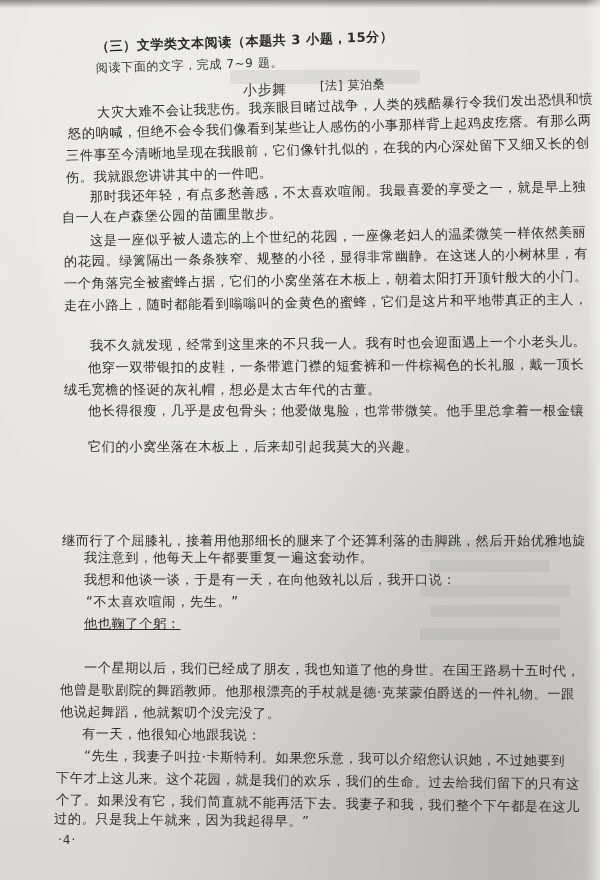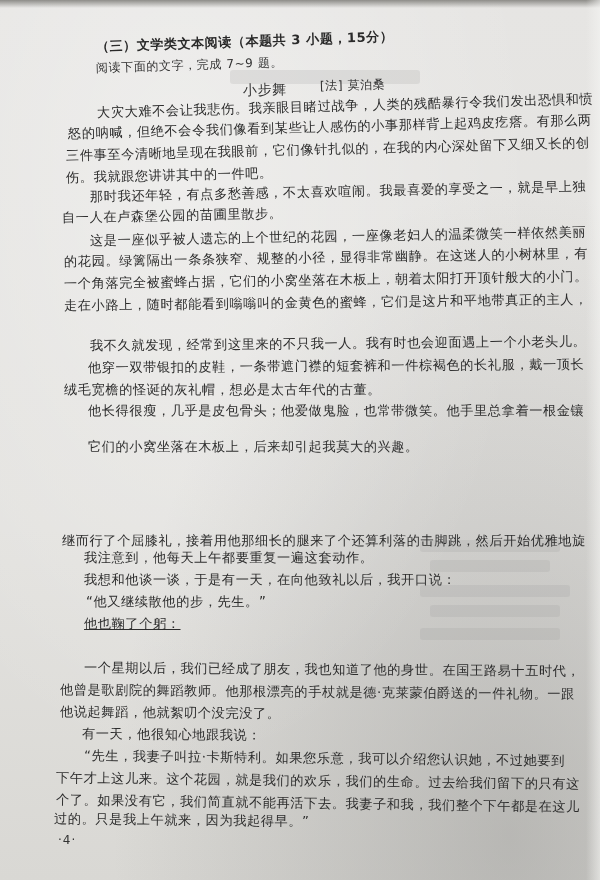--- a/index.html
+++ b/index.html
@@ -69,21 +69,21 @@
   <div class="line" style="left:64px;top:275px;transform:rotate(-0.8deg);">一个角落完全被蜜蜂占据，它们的小窝坐落在木板上，朝着太阳打开顶针般大的小门。</div>
   <div class="line" style="left:64px;top:297px;transform:rotate(-0.7deg);">走在小路上，随时都能看到嗡嗡叫的金黄色的蜜蜂，它们是这片和平地带真正的主人，</div>
   <div class="line" style="left:90px;top:337px;transform:rotate(-0.5deg);">我不久就发现，经常到这里来的不只我一人。我有时也会迎面遇上一个小老头儿。</div>
   <div class="line" style="left:88px;top:359px;transform:rotate(-0.4deg);">他穿一双带银扣的皮鞋，一条带遮门襟的短套裤和一件棕褐色的长礼服，戴一顶长</div>
   <div class="line" style="left:64px;top:381px;">绒毛宽檐的怪诞的灰礼帽，想必是太古年代的古董。</div>
   <div class="line" style="left:88px;top:402px;">他长得很瘦，几乎是皮包骨头；他爱做鬼脸，也常带微笑。他手里总拿着一根金镶</div>
   <div class="line" style="left:88px;top:438px;">它们的小窝坐落在木板上，后来却引起我莫大的兴趣。</div>
   <div class="line" style="left:62px;top:484px;margin-top:48px;">继而行了个屈膝礼，接着用他那细长的腿来了个还算利落的击脚跳，然后开始优雅地旋</div>
   <div class="line" style="left:84px;top:571px;">我想和他谈一谈，于是有一天，在向他致礼以后，我开口说：</div>
   <div class="line" style="left:84px;top:549px;">我注意到，他每天上午都要重复一遍这套动作。</div>
-  <div class="line" style="left:86px;top:593px;">“他又继续散他的步，先生。”</div>
+  <div class="line" style="left:86px;top:593px;">“不太喜欢喧闹，先生。”</div>
   <div class="line" style="left:84px;top:615px;text-decoration:underline;">他也鞠了个躬：</div>
   <div class="line" style="left:84px;top:659px;transform:rotate(0.4deg);">一个星期以后，我们已经成了朋友，我也知道了他的身世。在国王路易十五时代，</div>
   <div class="line" style="left:60px;top:681px;transform:rotate(0.5deg);">他曾是歌剧院的舞蹈教师。他那根漂亮的手杖就是德·克莱蒙伯爵送的一件礼物。一跟</div>
   <div class="line" style="left:60px;top:703px;transform:rotate(0.5deg);">他说起舞蹈，他就絮叨个没完没了。</div>
   <div class="line" style="left:82px;top:725px;transform:rotate(0.5deg);">有一天，他很知心地跟我说：</div>
   <div class="line" style="left:84px;top:747px;transform:rotate(0.6deg);">“先生，我妻子叫拉·卡斯特利。如果您乐意，我可以介绍您认识她，不过她要到</div>
   <div class="line" style="left:56px;top:769px;transform:rotate(0.7deg);">下午才上这儿来。这个花园，就是我们的欢乐，我们的生命。过去给我们留下的只有这</div>
   <div class="line" style="left:56px;top:791px;transform:rotate(0.8deg);">个了。如果没有它，我们简直就不能再活下去。我妻子和我，我们整个下午都是在这儿</div>
   <div class="line" style="left:54px;top:810px;transform:rotate(0.6deg);">过的。只是我上午就来，因为我起得早。”</div>
 

